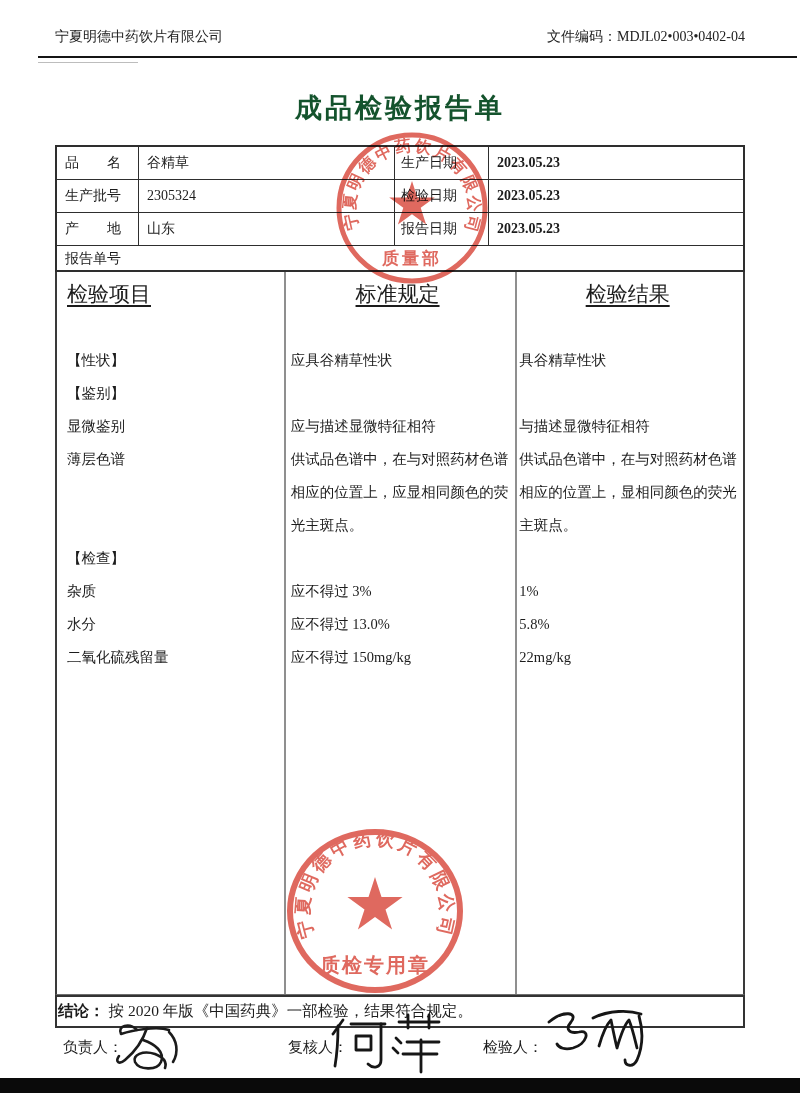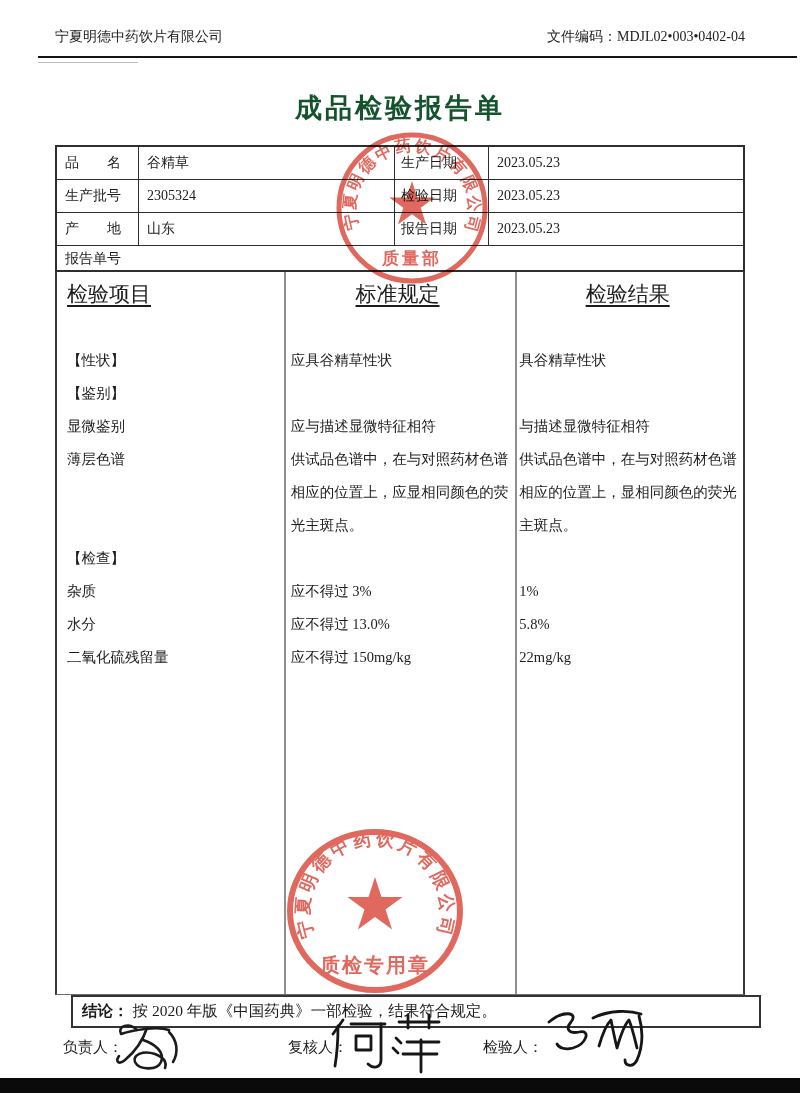--- a/index.html
+++ b/index.html
@@ -24,21 +24,21 @@
   .info-table {
     position:absolute; top:145px; left:55px; width:690px; height:127px;
     border:2px solid #2e2e2e; font-size:14px;
   }
   .info-row { display:flex; height:33px; border-bottom:1px solid #2e2e2e; }
   .info-row:last-child { border-bottom:none; height:26px; }
   .info-cell { display:flex; align-items:center; padding-left:8px; overflow:hidden; }
   .c-label  { width:82px;  border-right:1px solid #2e2e2e; }
   .c-value  { width:255px; }
   .c-label2 { width:95px;  border-left:1px solid #2e2e2e; border-right:1px solid #2e2e2e; padding-left:6px; }
-  .c-value2 { flex:1; }
+  .c-value2 { flex:1;font-weight:bold; }
   .c-wide   { width:337px; }
   .c-widev  { flex:1; border-left:1px solid #2e2e2e; padding-left:11px; }
   
   .main-table {
     position:absolute; top:272px; left:55px; width:690px; height:723px;
     border-left:2px solid #3a3a3a; border-right:2px solid #3a3a3a;
     border-bottom:1.5px solid #6e6e6e;
     font-size:14.5px;
   }
   .vline { position:absolute; top:0; bottom:0; width:2px; background:#8f8f8f; }
@@ -50,23 +50,23 @@
   .ch2 { width:231px; text-align:center; }
   .ch3 { width:232px; text-align:center; }
   .tbody { margin-top:36px; }
   .trow { display:flex; }
   .tcell { white-space:pre-line; line-height:33px; min-height:33px; }
   .t1 { width:227px; padding-left:10px; }
   .t2 { width:231px; padding-left:8px; padding-right:4px; }
   .t3 { width:232px; padding-left:7px; }
   
   .conclusion {
-    position:absolute; top:995px; left:71px; width:690px; height:33px;
+    position:absolute; top:995px; left:55px; width:690px; height:33px;
     border:2px solid #333; display:flex; align-items:center;
-    font-size:15.5px; padding-left:9px;
+    font-size:15.5px; padding-left:1px;
   }
   .conclusion b { font-weight:bold; margin-right:4px; }
   
   .sig-row { position:absolute; top:1028px; left:55px; width:690px; height:55px; font-size:15px; }
   .sig-label { position:absolute; top:10px; }
   .sl1 { left:8px; } .sl2 { left:233px; } .sl3 { left:428px; }
   .sig-svg { position:absolute; }
   .sg1 { left:48px;  top:-12px; }
   .sg2 { left:268px; top:-20px; }
   .sg3 { left:482px; top:-26px; }

